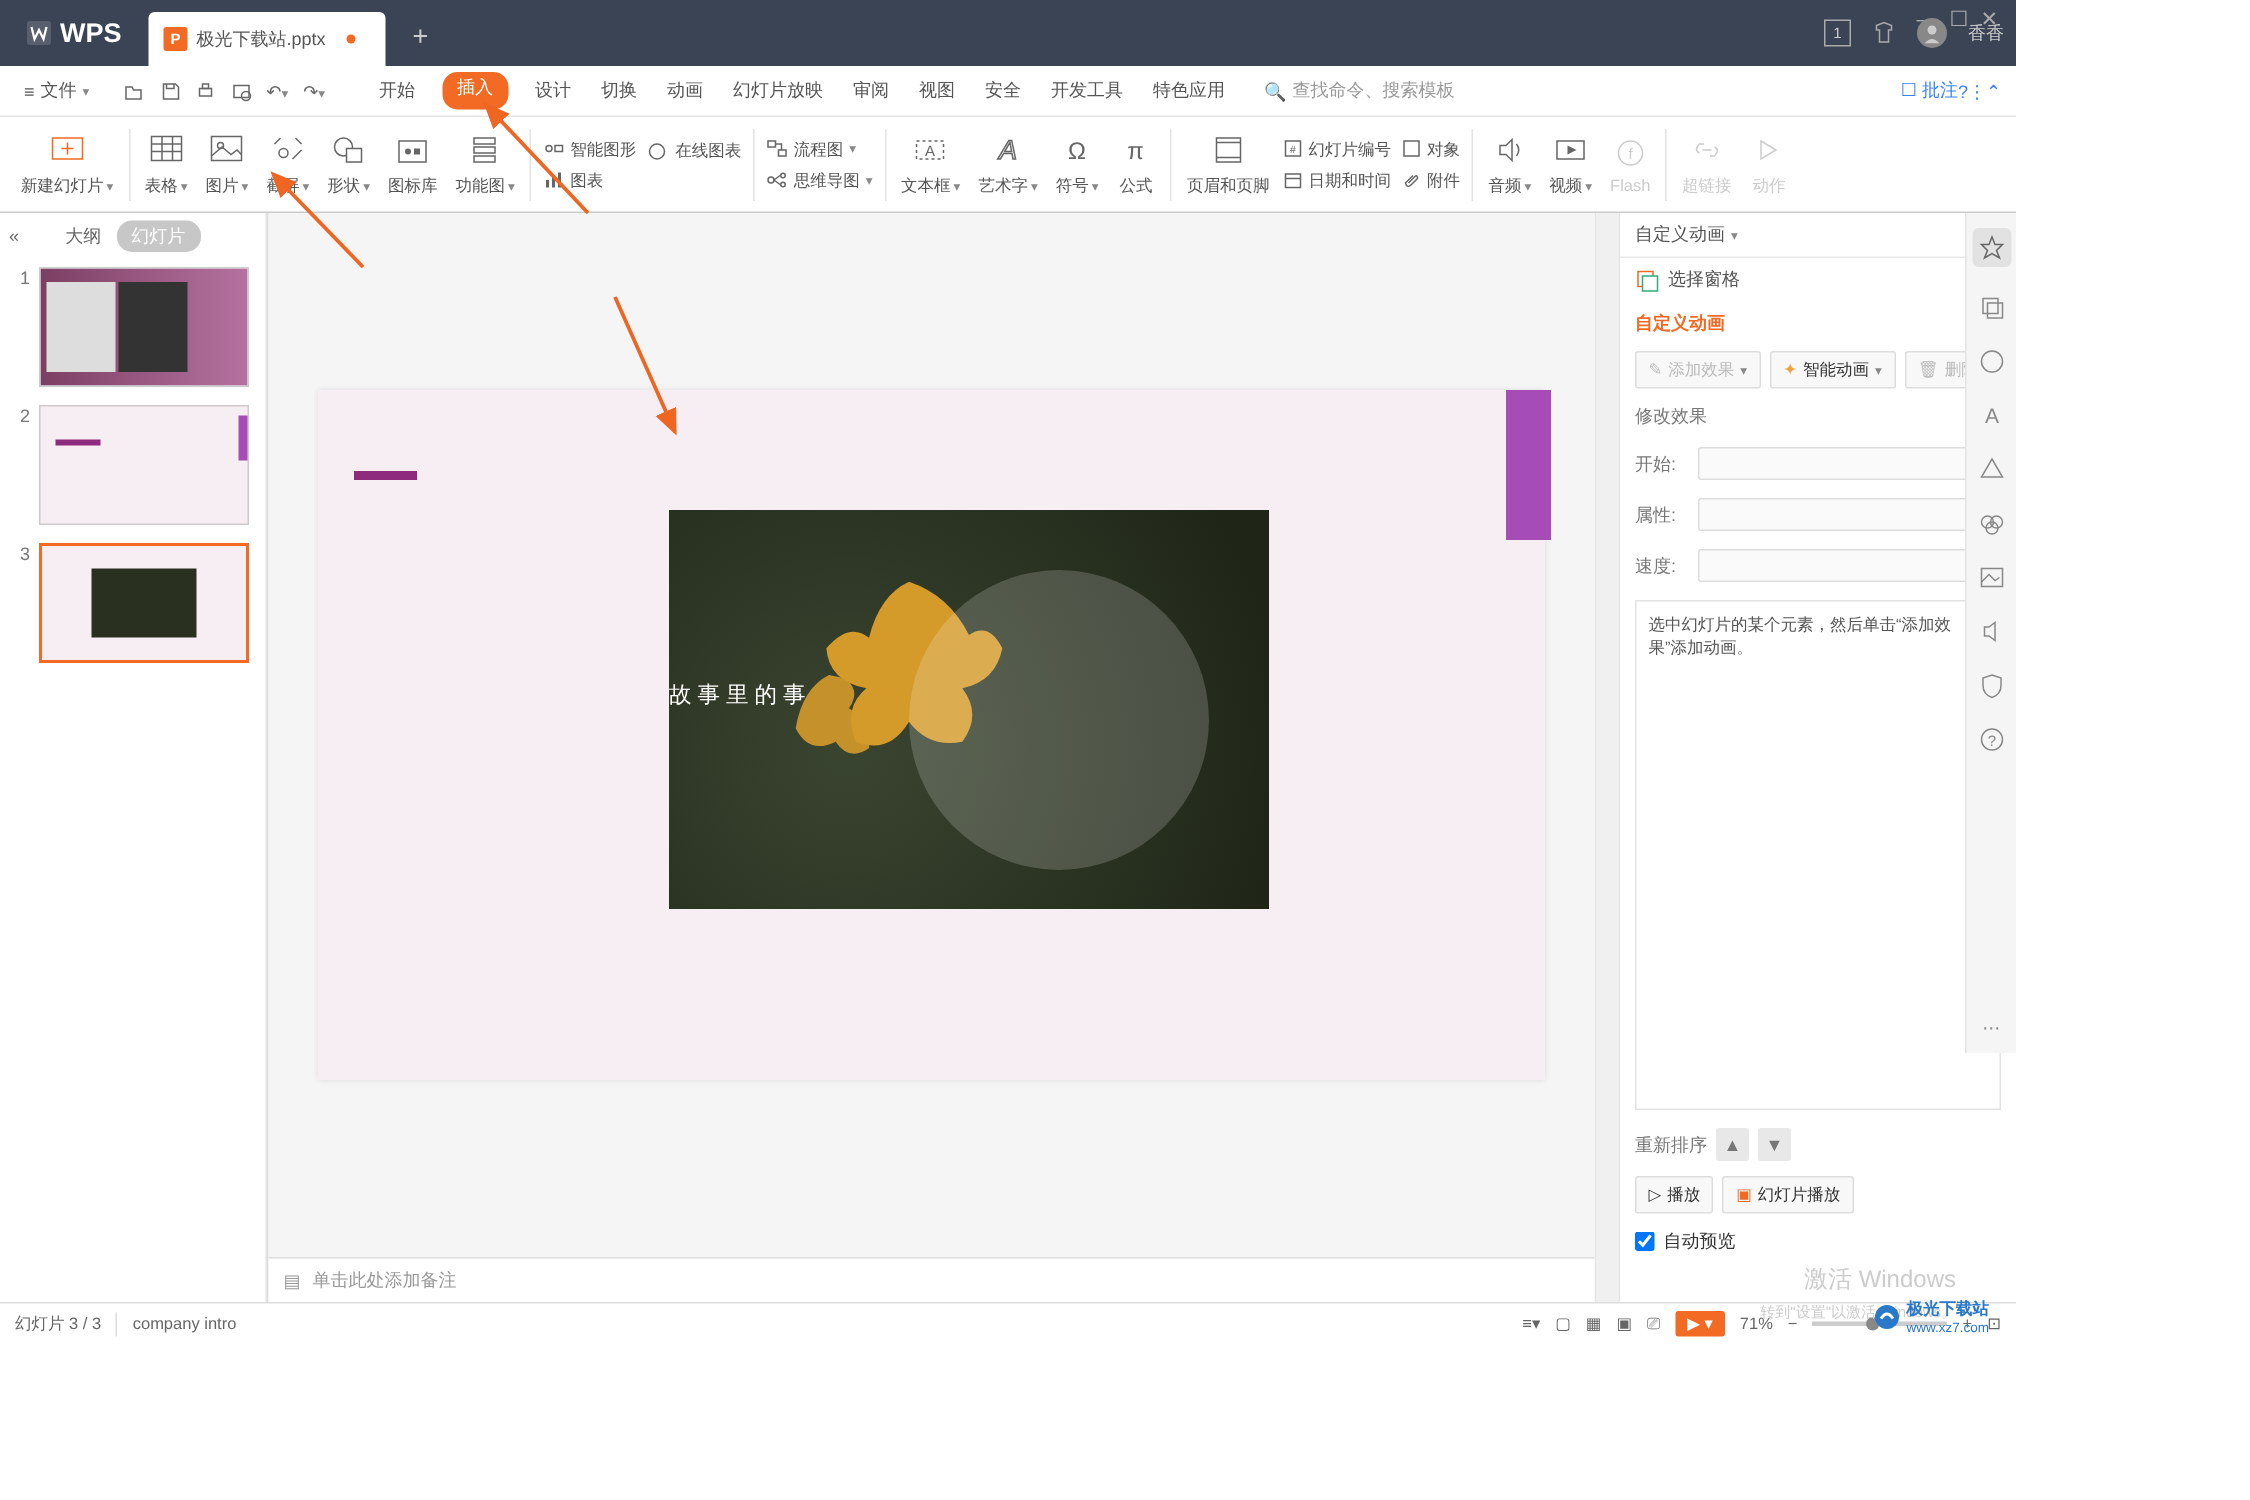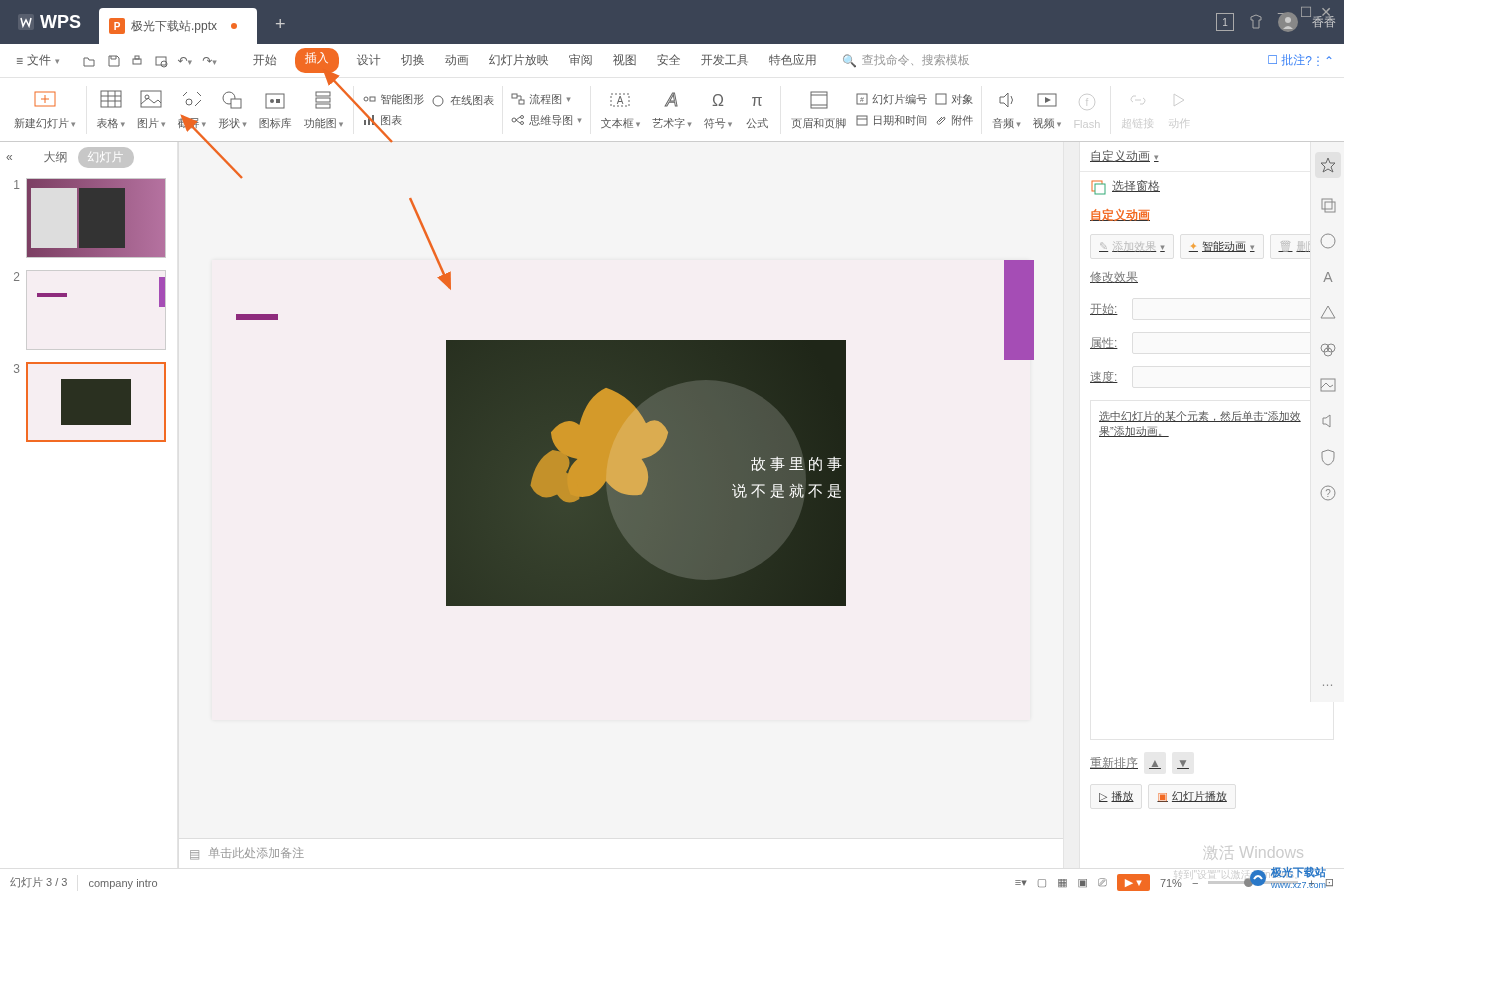--- a/index.html
+++ b/index.html
@@ -58,26 +58,26 @@
 
 .center { flex:1; background:#f5f5f5; display:flex; flex-direction:column; position:relative; border-left:1px solid #ddd;}
 .canvas { flex:1; display:flex; align-items:center; justify-content:center; position:relative; background:#f5f5f5; padding:20px;}
 .slide-canvas { width: 818px; height: 460px; background:#f6eef2; position:relative; box-shadow:0 0 4px rgba(0,0,0,0.1);}
 .purple-bar { position:absolute; top:0; right:-4px; width:30px; height:100px; background:#a54db5;}
 .bar-top { position:absolute; top:54px; left:24px; width:42px; height:6px; background:#8e2b7d;}
 .photo { position:absolute; top:80px; left:234px; width:400px; height:266px; background:#283022; display:flex; align-items:center; justify-content:center; overflow:hidden;}
 .leaf { position:absolute; width:180px; height:160px; left:70px; top:30px; }
 .leaf-shape { fill:#d49a2a; }
 .circle-overlay { position:absolute; width:200px; height:200px; border-radius:50%; background:rgba(255,255,255,0.18); left:160px; top:40px;}
-.photo-text { position:absolute; color:#fff; font-size:15px; text-align:right; line-height:1.8; width:100%; top:110px; font-family: "KaiTi", serif; letter-spacing:4px;}
+.photo-text { position:absolute; color:#fff; font-size:15px; text-align:left; line-height:1.8; width:100%; top:110px; font-family: "KaiTi", serif; letter-spacing:4px;}
 .grass { position:absolute; inset:0; background: radial-gradient(circle at 30% 60%, #3a4530 0%, #1f2618 90%);}
 .notes { height:30px; border-top:1px solid #ddd; background:#fff; display:flex; align-items:center; padding:0 10px; color:#999; gap:8px;}
 .vscroll { width:16px; background:#f0f0f0; border-left:1px solid #e3e3e3;}
 
-.right-panel { width:265px; background:#fff; border-left:1px solid #e3e3e3; display:flex; flex-direction:column; position:relative;text-decoration:underline;}
+.right-panel { width:265px; background:#fff; border-left:1px solid #e3e3e3; display:flex; flex-direction:column; position:relative;}
 .rp-header { height:30px; display:flex; align-items:center; padding:0 10px; color:#555; border-bottom:1px solid #e8e8e8;}
 .rp-header .close { margin-left:auto; color:#999; cursor:pointer;}
 .rp-row { padding: 6px 10px; display:flex; align-items:center; gap:6px; color:#555;}
 .rp-section { padding: 6px 10px; color:#f26a23;}
 .rp-buttons { display:flex; gap:6px; padding: 4px 10px;}
 .rp-btn { border:1px solid #ddd; background:#f8f8f8; padding:4px 8px; border-radius:2px; font-size:11px; display:flex; align-items:center; gap:4px; cursor:pointer;}
 .rp-btn.disabled { color:#bbb;}
 .rp-label { width:36px; color:#777;}
 .rp-select { flex:1; border:1px solid #ddd; background:#fafafa; height:22px; border-radius:2px;}
 .rp-info { margin:6px 10px; background:#fff; border:1px solid #e3e3e3; padding:8px; color:#555; height:340px; font-size:11px;}
@@ -524,21 +524,20 @@
         <div class="purple-bar"></div>
         <div class="photo">
           <div class="grass"></div>
           <svg class="leaf" viewBox="0 0 200 180">
             <path class="leaf-shape" d="M100 20 Q130 30 145 60 Q160 50 170 70 Q165 95 140 100 Q155 120 140 140 Q115 145 100 125 Q85 150 60 140 Q50 115 68 100 Q40 95 38 70 Q55 50 70 62 Q78 30 100 20 Z"></path>
             <path class="leaf-shape" d="M40 90 Q20 100 15 130 Q25 150 45 140 Q55 155 70 145 Q72 125 55 115 Q65 100 50 92 Z" opacity="0.9"></path>
           </svg>
           <div class="circle-overlay"></div>
           <div class="photo-text">
             <div>故事里的事</div>
-            <div>说不是就不是</div>
           </div>
         </div>
       </div>
     </div>
     <div class="notes">
       <span>▤</span>
       <span>单击此处添加备注</span>
     </div>
   </div>
   <div class="vscroll"></div>
@@ -596,20 +595,24 @@
     </div>
     <div class="rp-play">
       <div class="rp-btn">
           <span>▷</span>
           <span>播放</span>
         </div>
       <div class="rp-btn">
           <span style="color:#f26a23;">▣</span>
           <span>幻灯片播放</span>
         </div>
+    </div>
+    <div class="rp-check">
+      <input type="checkbox" checked="" style="">
+      <span>自动预览</span>
     </div>
   </div>
 </div>
 
 <div class="side-icons">
   <div class="si active">
       <svg width="18" height="18">
         <path d="M9 2 L11 7 L16 7 L12 11 L14 16 L9 13 L4 16 L6 11 L2 7 L7 7 Z" fill="none" stroke="#666"></path>
       </svg>
     </div>

